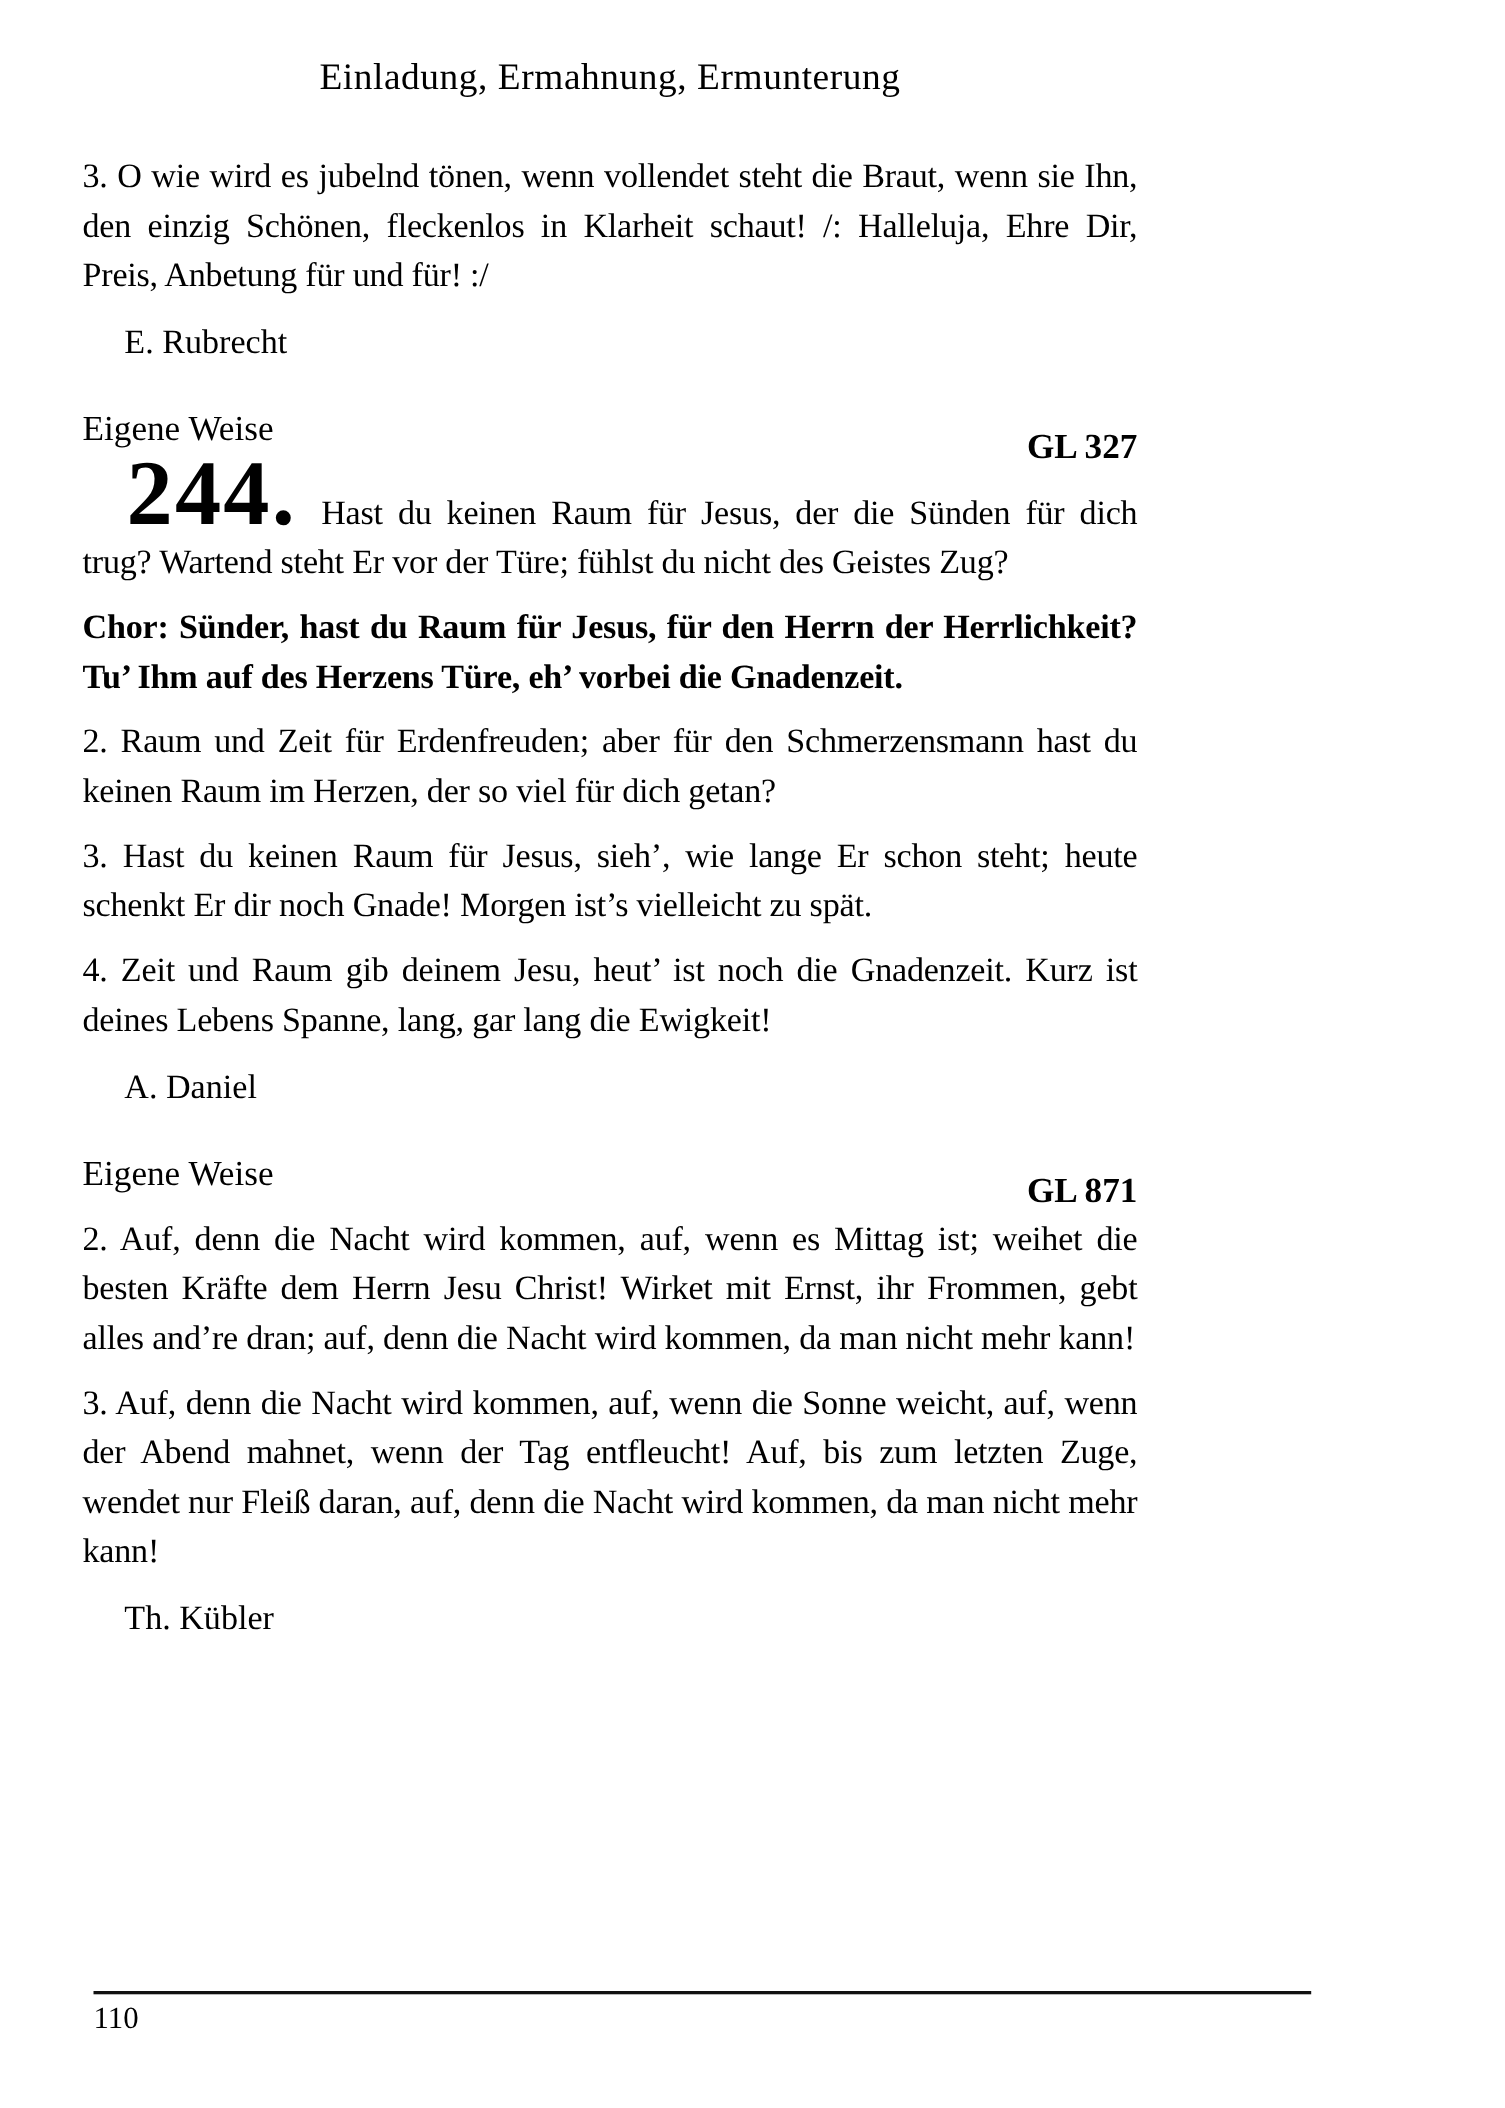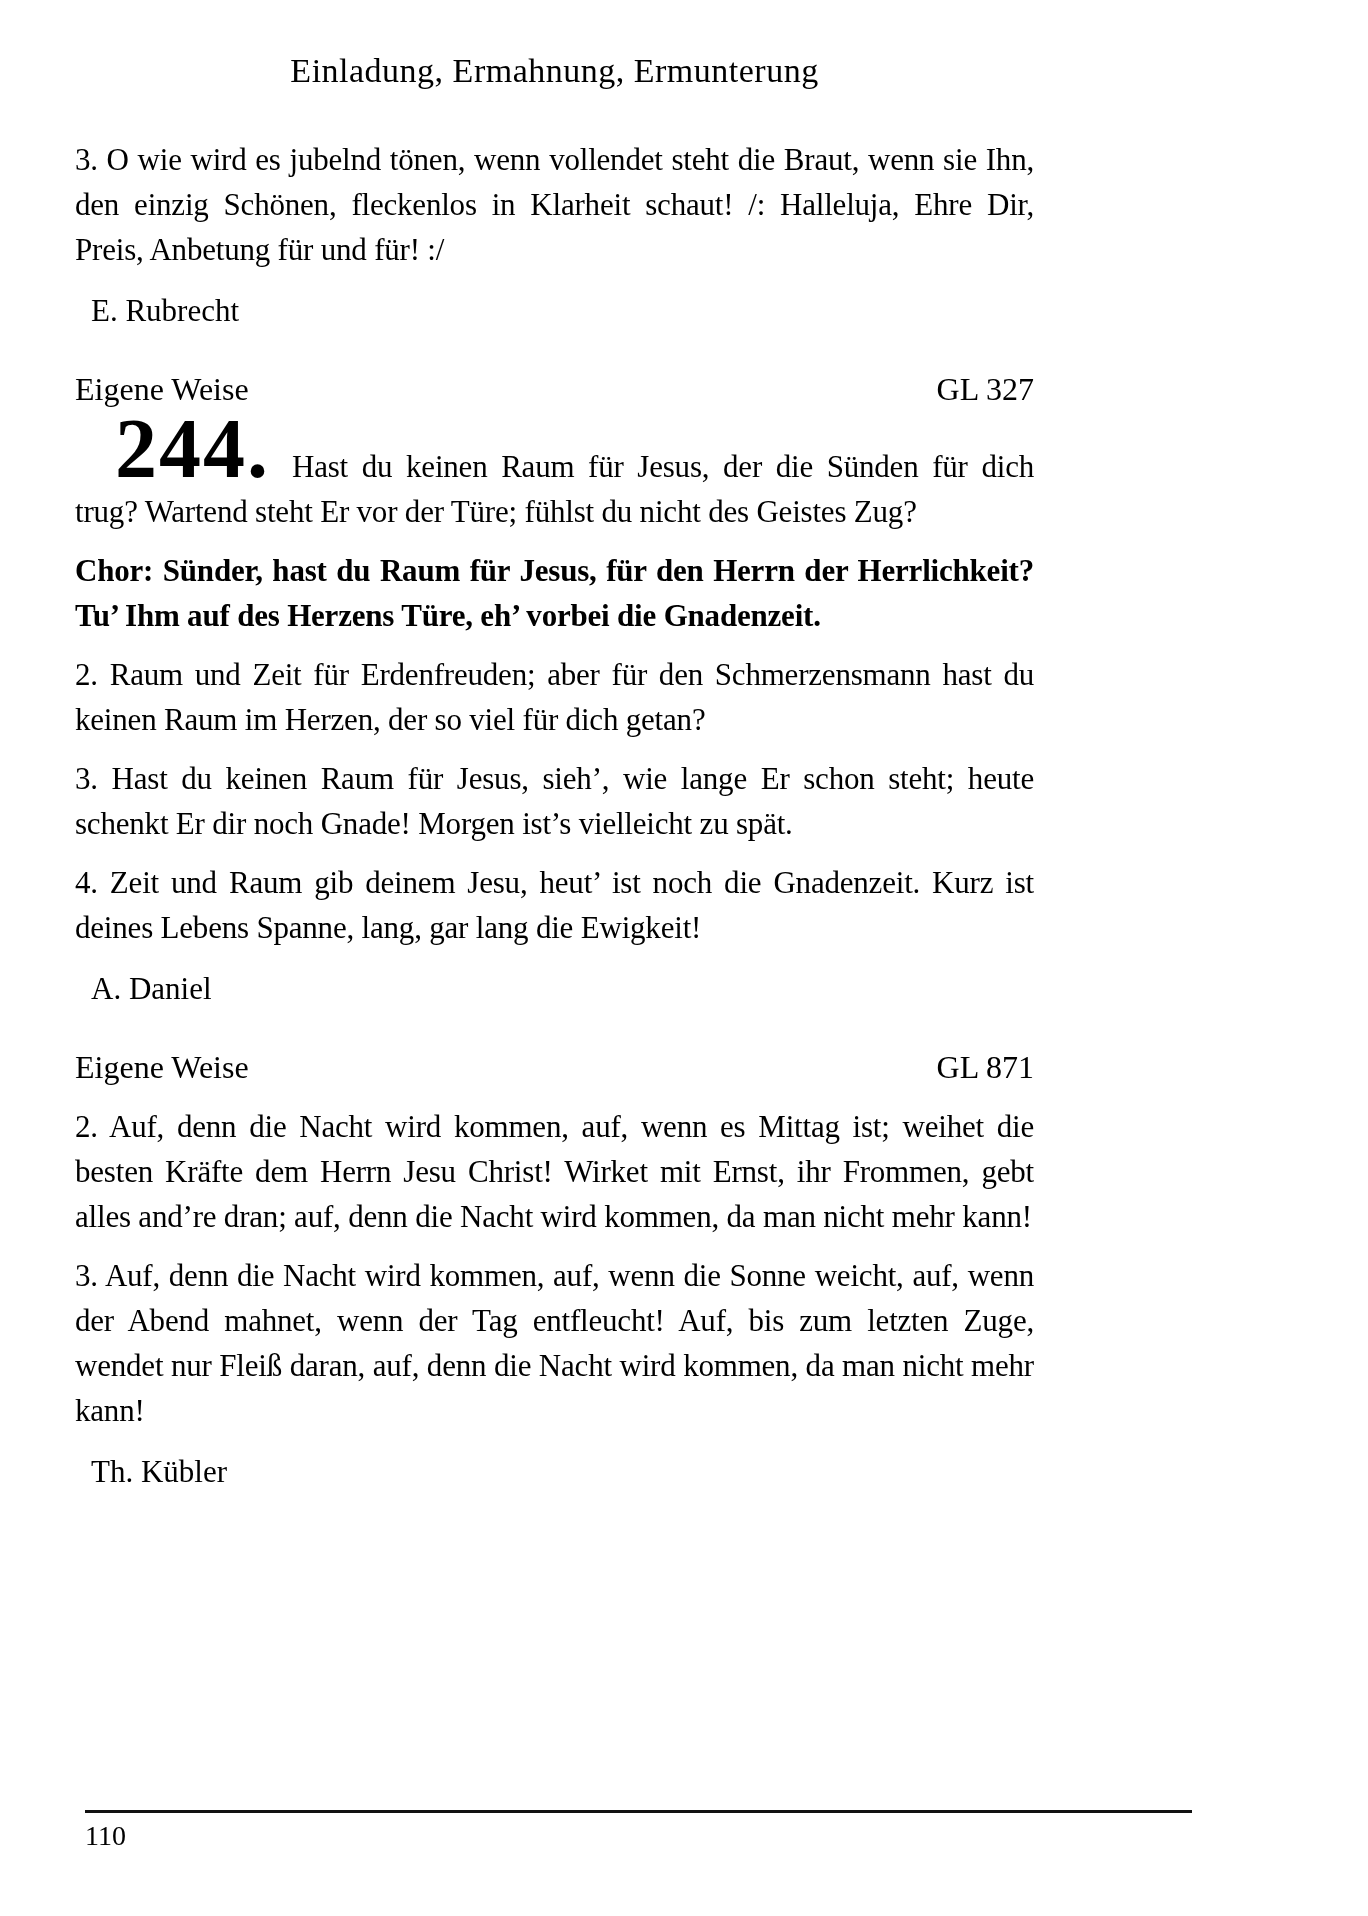--- a/index.html
+++ b/index.html
@@ -32,37 +32,38 @@
     text-align: justify;
     letter-spacing: -0.2px;
   }
   p.verse.cont {
     margin-top: 44px;
   }
   p.verse.chorus {
     font-weight: bold;
   }
   p.author {
-    margin: 16px 0 0 16px;
+    margin: 16px 0 0 38px;
     font-size: 31px;
     line-height: 45px;
   }
   section.hymn {
     margin-top: 34px;
   }
   .songhead {
     position: relative;
     text-align: left;
     font-size: 32px;
     line-height: 45px;
   }
   .glref {
     position: absolute;
     right: 0;
-    top: 0;
+    top: 16px;
+    font-weight: bold;
   }
   span.num {
     font-size: 84px;
     line-height: 45px;
     font-weight: bold;
     letter-spacing: 2px;
     margin-right: 22px;
     white-space: nowrap;
     margin-left: 40px;
   }

